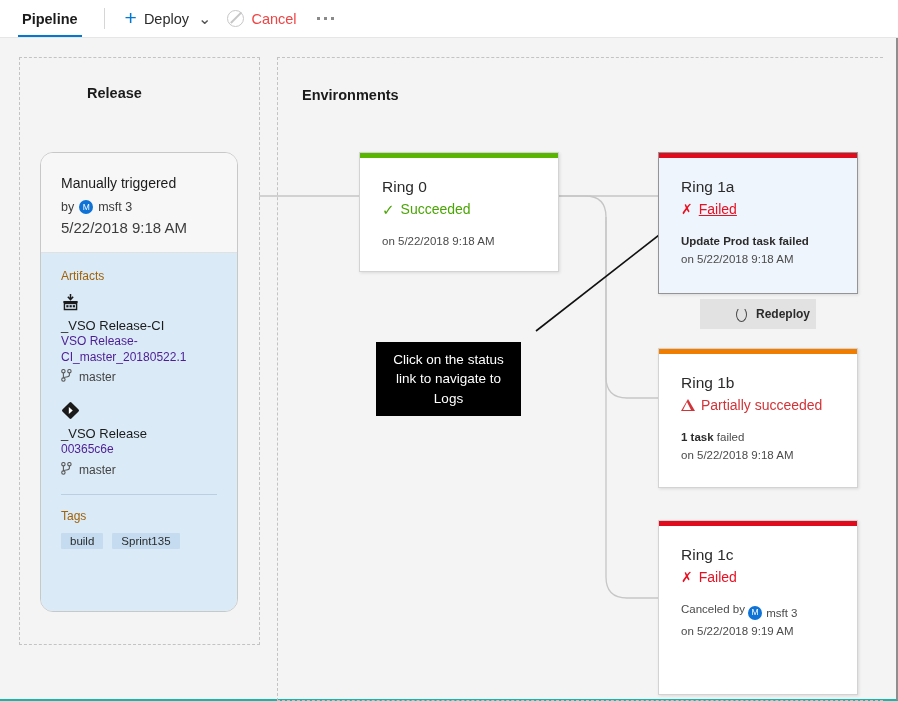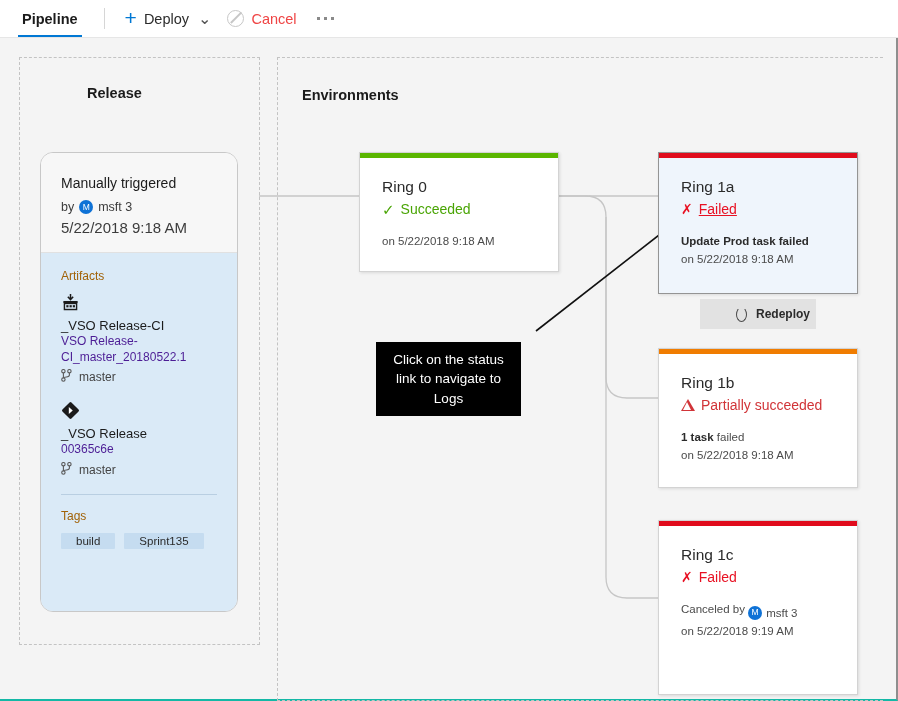--- a/index.html
+++ b/index.html
@@ -205,21 +205,21 @@
   .divider {
     height: 1px;
     background: #b9cfe2;
     margin: 12px 0 14px 0;
   }
   .tags { display: flex; gap: 9px; }
   .tag {
     background: #c5dcf0;
     color: #2b2b2b;
     font-size: 11.5px;
-    padding: 2px 15px;
+    padding: 2px 9px;
     border-radius: 1px;
   }
 
   
   .env-card {
     position: absolute;
     background: #ffffff;
     border: 1px solid #d3d3d3;
     box-sizing: border-box;
     box-shadow: 1px 1px 3px rgba(0,0,0,0.11);

